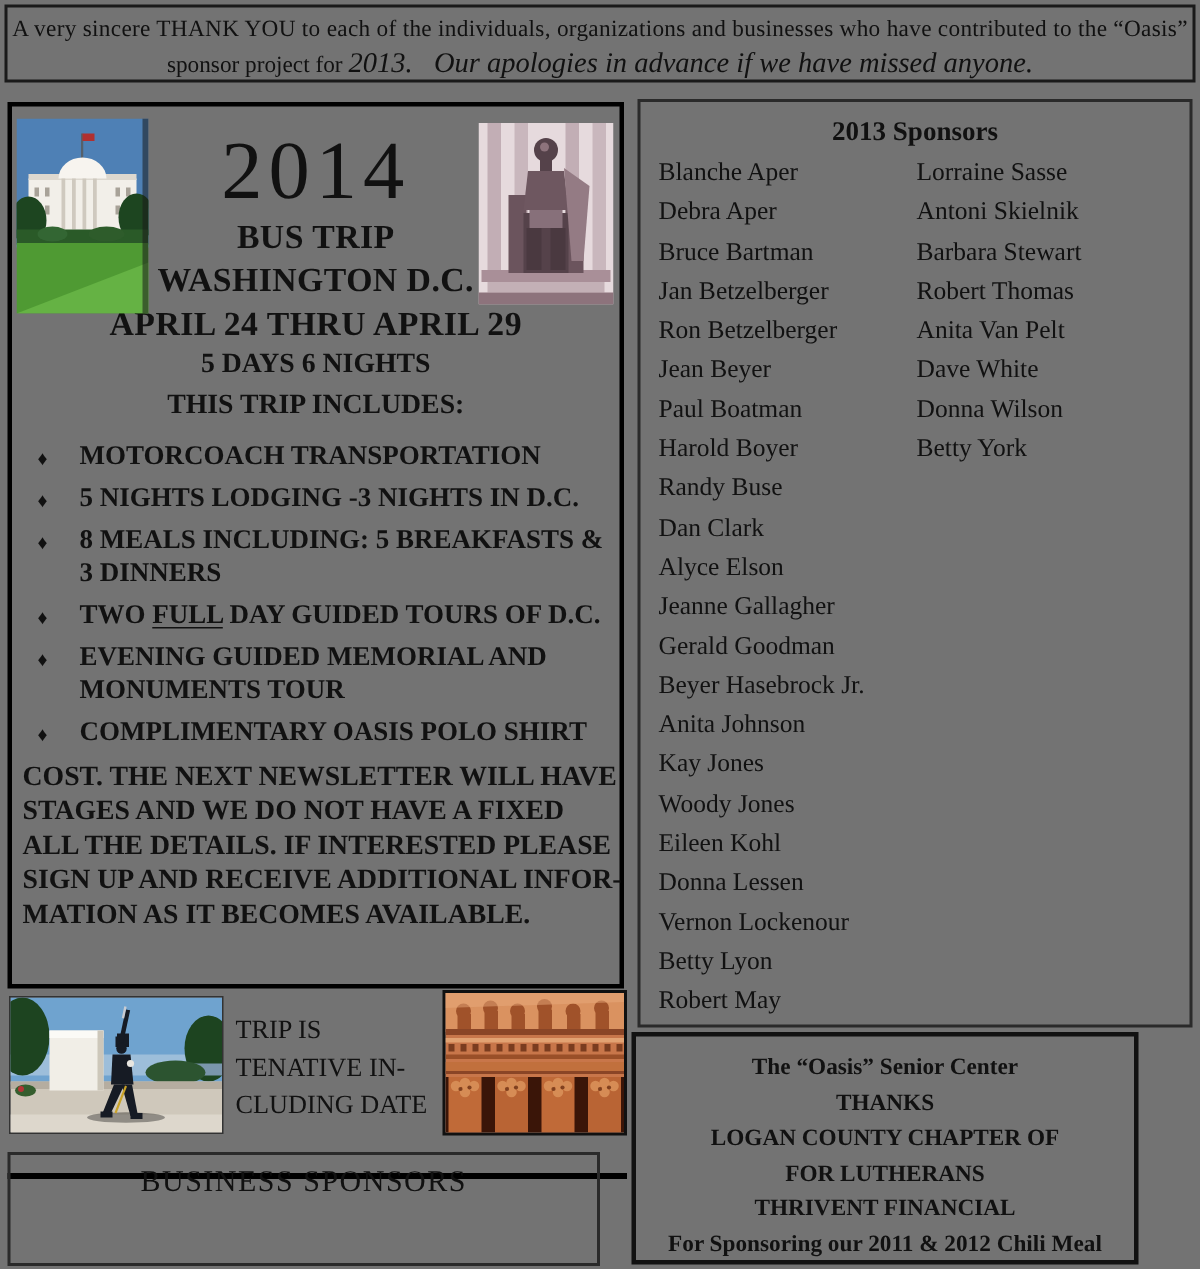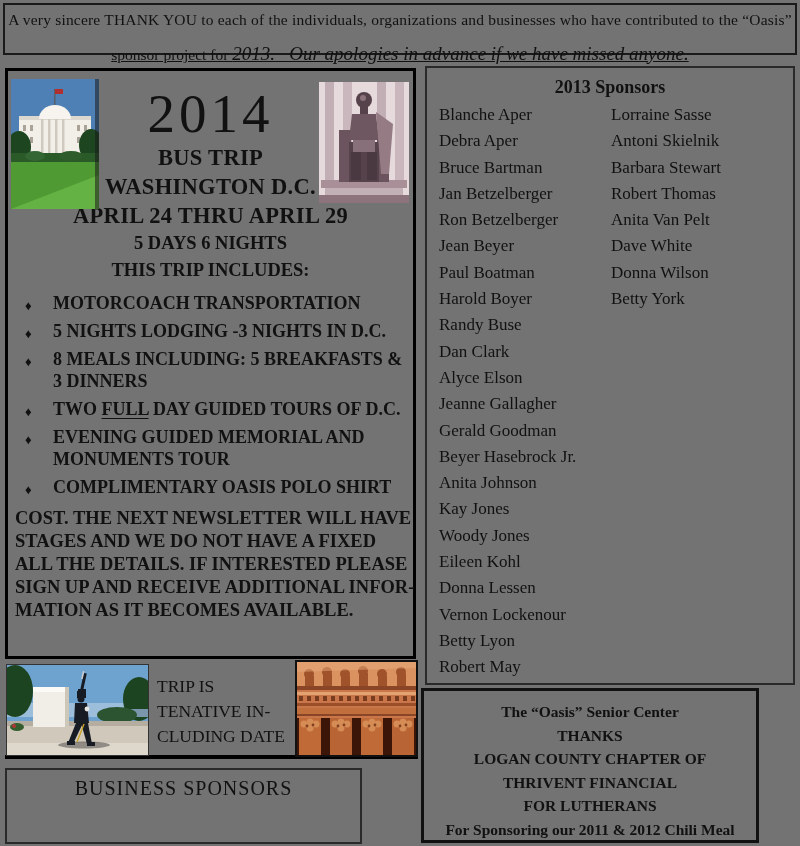--- a/index.html
+++ b/index.html
@@ -4,49 +4,49 @@
 <style>
   * { margin:0; padding:0; box-sizing:border-box; }
   html,body { background:#ffffff; }
   body { font-family:"Liberation Serif","DejaVu Serif",serif; color:#111; }
   #page { position:relative; width:800px; height:846px; background:#737373; overflow:hidden; }
 
   
   .banner { position:absolute; left:3px; top:3px; width:794px; height:52px;
             border:2px solid #1a1a1a; text-align:center; padding-top:6px; }
   .banner .l1 { font-size:15.5px; letter-spacing:0.2px; }
-  .banner .l2 { font-size:15.5px; margin-top:14px;text-decoration:underline; }
+  .banner .l2 { font-size:15.5px; margin-top:3px; }
   .banner .l2 .it { font-style:italic; font-size:19px; }
 
   
   .flyer { position:absolute; left:5px; top:68px; width:411px; height:591px;
            border:3px solid #000; text-align:center; }
   .photo-wh { position:absolute; left:3px; top:8px; width:88px; height:130px; }
   .photo-lm { position:absolute; right:4px; top:11px; width:90px; height:121px; }
   .yr { font-size:55px; font-weight:400; letter-spacing:4px; margin-top:14px; line-height:1.05; }
   .h-big { font-size:22.5px; font-weight:bold; line-height:29px; letter-spacing:0.3px; }
   .h-med { font-size:18.5px; font-weight:bold; line-height:27px; }
   .blist { list-style:none; text-align:left; margin-top:8px; padding-left:45px; }
   .blist li { position:relative; font-size:18px; font-weight:bold; line-height:22px;
               margin-bottom:6px; padding-right:8px; }
   .blist .dmd { position:absolute; left:-28px; top:3px; font-size:13px; }
   .blist u { text-decoration:underline; text-underline-offset:3px; }
   .plan-note { text-align:left; padding-left:7px; margin-top:9px; }
   .note-line { font-size:18.5px; font-weight:bold; line-height:23px; white-space:nowrap; }
 
   
-  .imgrow { position:absolute; left:5px; top:660px; width:413px; height:99px;
+  .imgrow { position:absolute; left:5px; top:660px; width:413px; height:126px;
             border-bottom:4px solid #000;font-family:Liberation Serif, serif; }
   .photo-guard { position:absolute; left:1px; top:4px; width:143px; height:92px; border:1px solid #333; }
   .tentative { position:absolute; left:152px; top:14px; width:140px; text-align:left; }
   .tent-line { font-size:17.5px; line-height:25px; }
   .photo-court { position:absolute; right:0px; top:0px; width:123px; height:97px; border:2px solid #111; }
 
   
-  .bizbox { position:absolute; left:5px; top:768px; width:357px; height:76px;
+  .bizbox { position:absolute; left:5px; top:768px; width:395px; height:76px;
             border:2px solid #2a2a2a; text-align:center; padding-top:7px; }
   .bizbox .ttl { font-size:20px; letter-spacing:1px; }
 
   
   .sponsors { position:absolute; left:425px; top:66px; width:370px; height:619px;
               border:2px solid #2a2a2a; }
   .sponsors .hdr { text-align:center; font-size:18px; font-weight:bold; margin-top:9px; }
   .col { position:absolute; top:34px; text-align:left; }
   .col1 { left:12px; width:180px; }
   .col2 { left:184px; width:180px; }
@@ -313,18 +313,18 @@
         <div class="name-row">Dave White</div>
         <div class="name-row">Donna Wilson</div>
         <div class="name-row">Betty York</div>
       </div>
   </div>
 
   <div class="thanks">
       <div class="thanks-line">The “Oasis” Senior Center</div>
       <div class="thanks-line">THANKS</div>
       <div class="thanks-line">LOGAN COUNTY CHAPTER OF</div>
+      <div class="thanks-line">FOR LUTHERANS</div>
       <div class="thanks-line">THRIVENT FINANCIAL</div>
-      <div class="thanks-line">FOR LUTHERANS</div>
       <div class="thanks-line">For Sponsoring our 2011 &amp; 2012 Chili Meal</div>
     </div>
 
 </div>
 
 </body></html>

